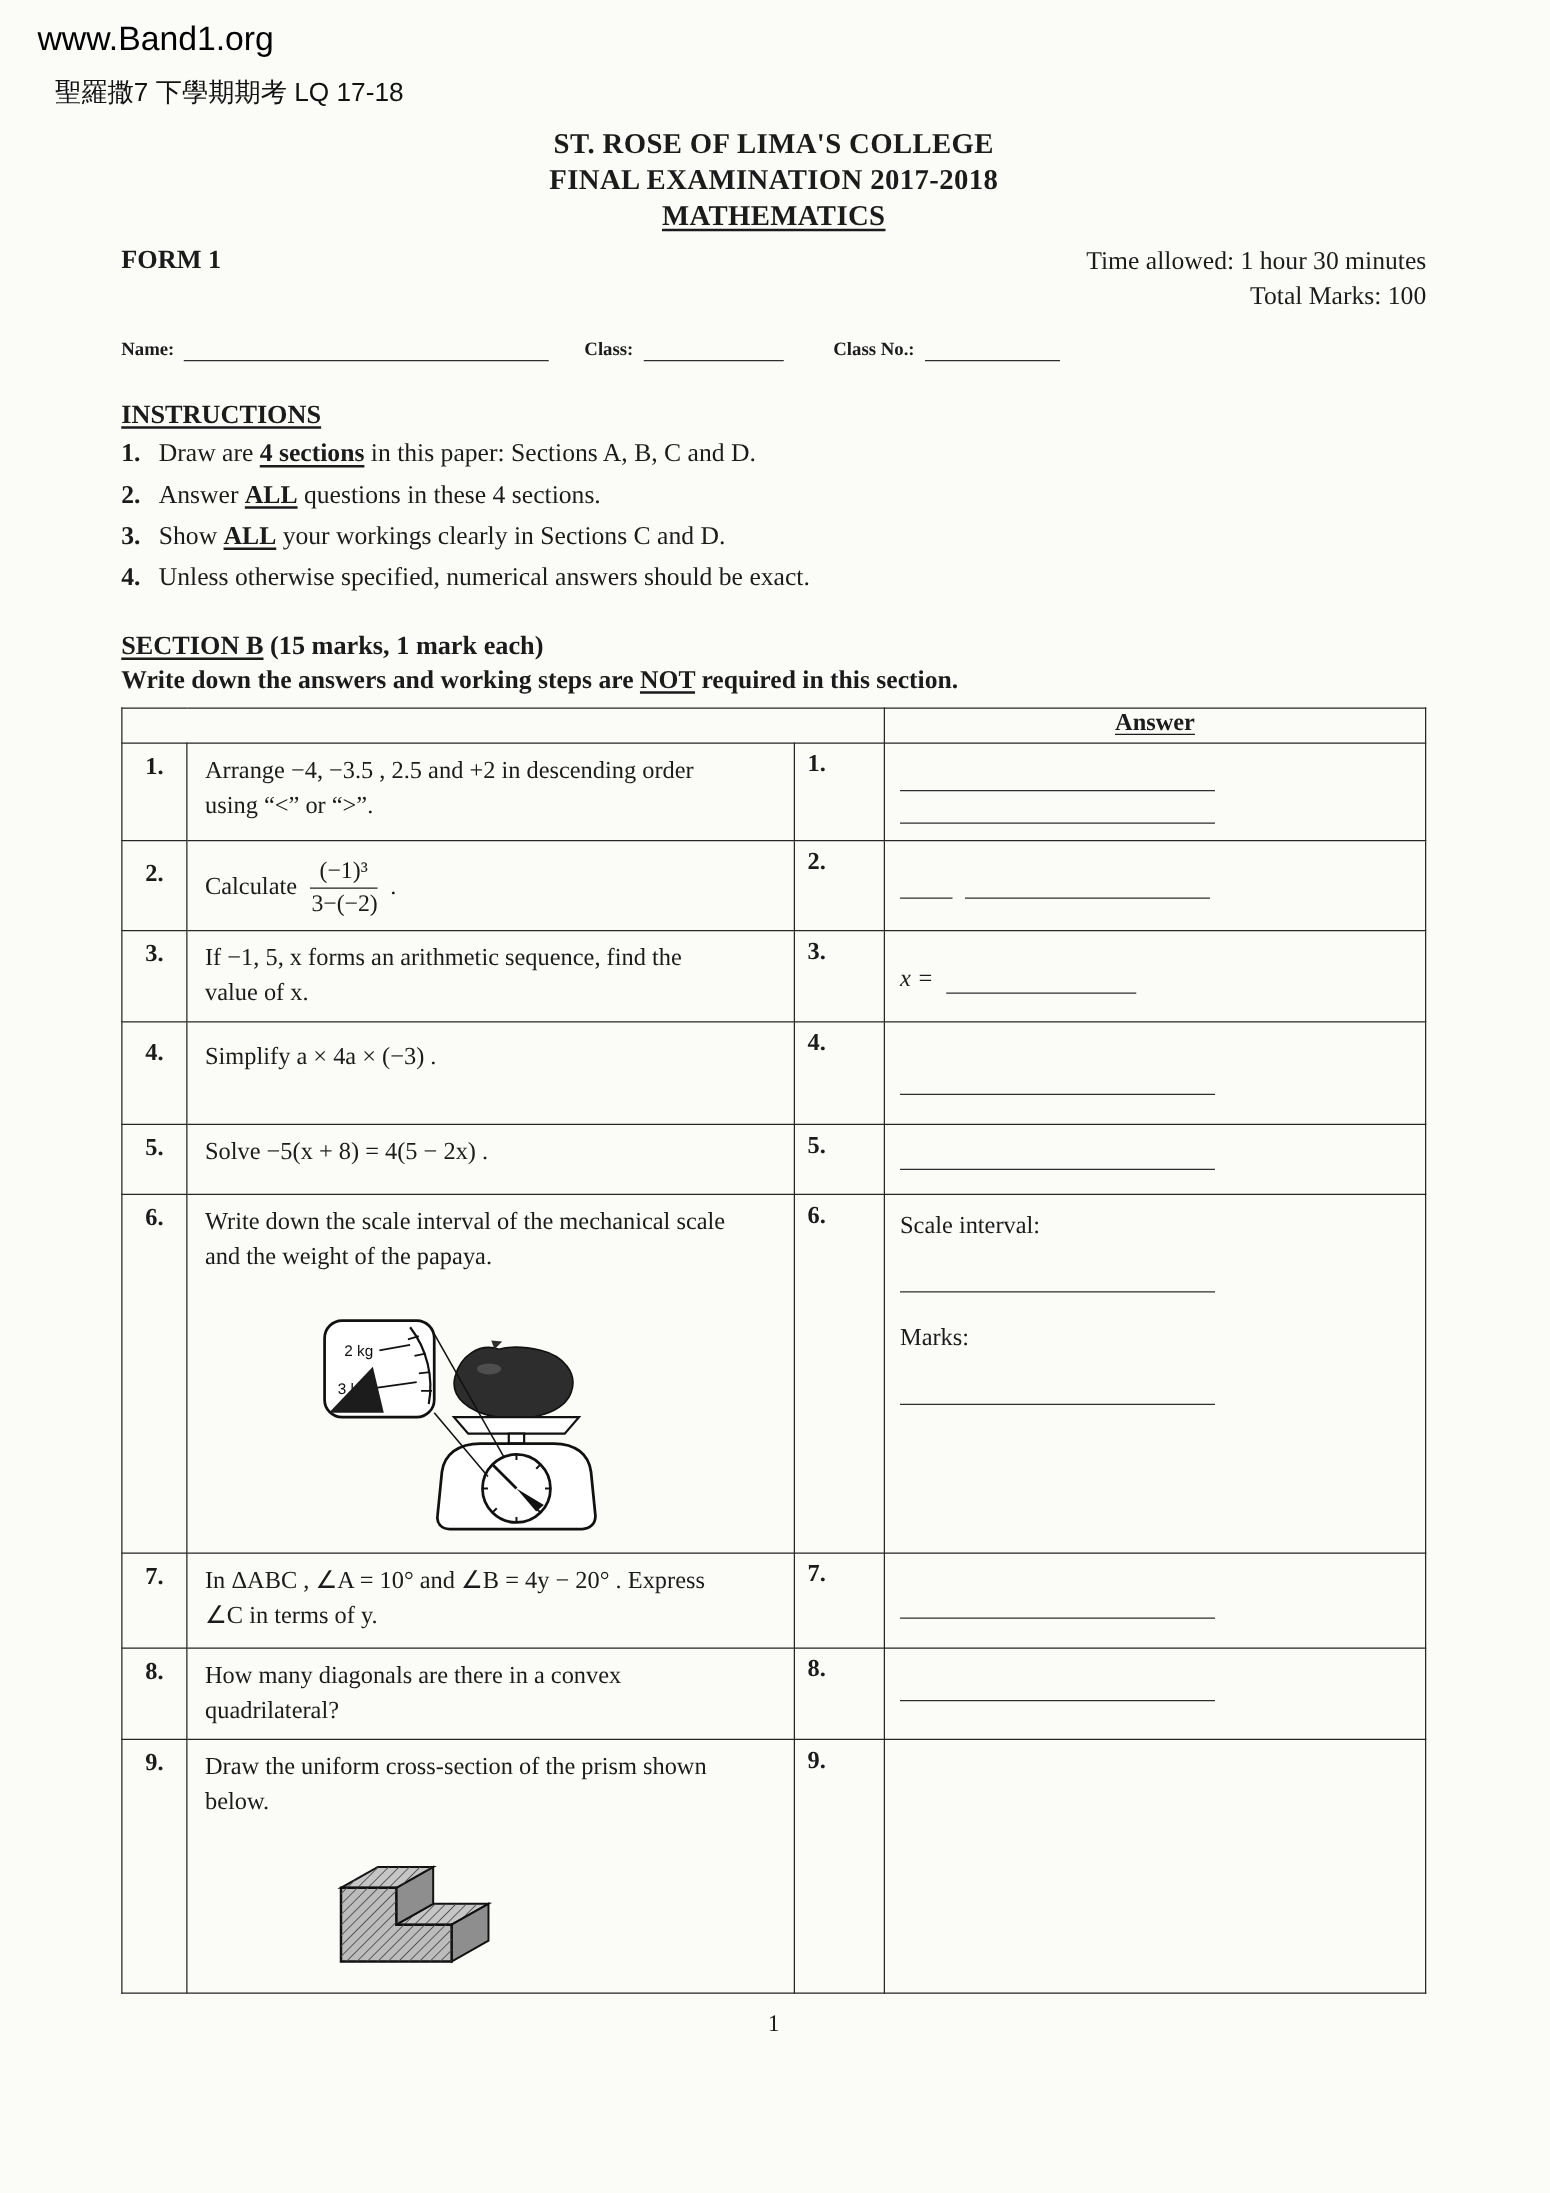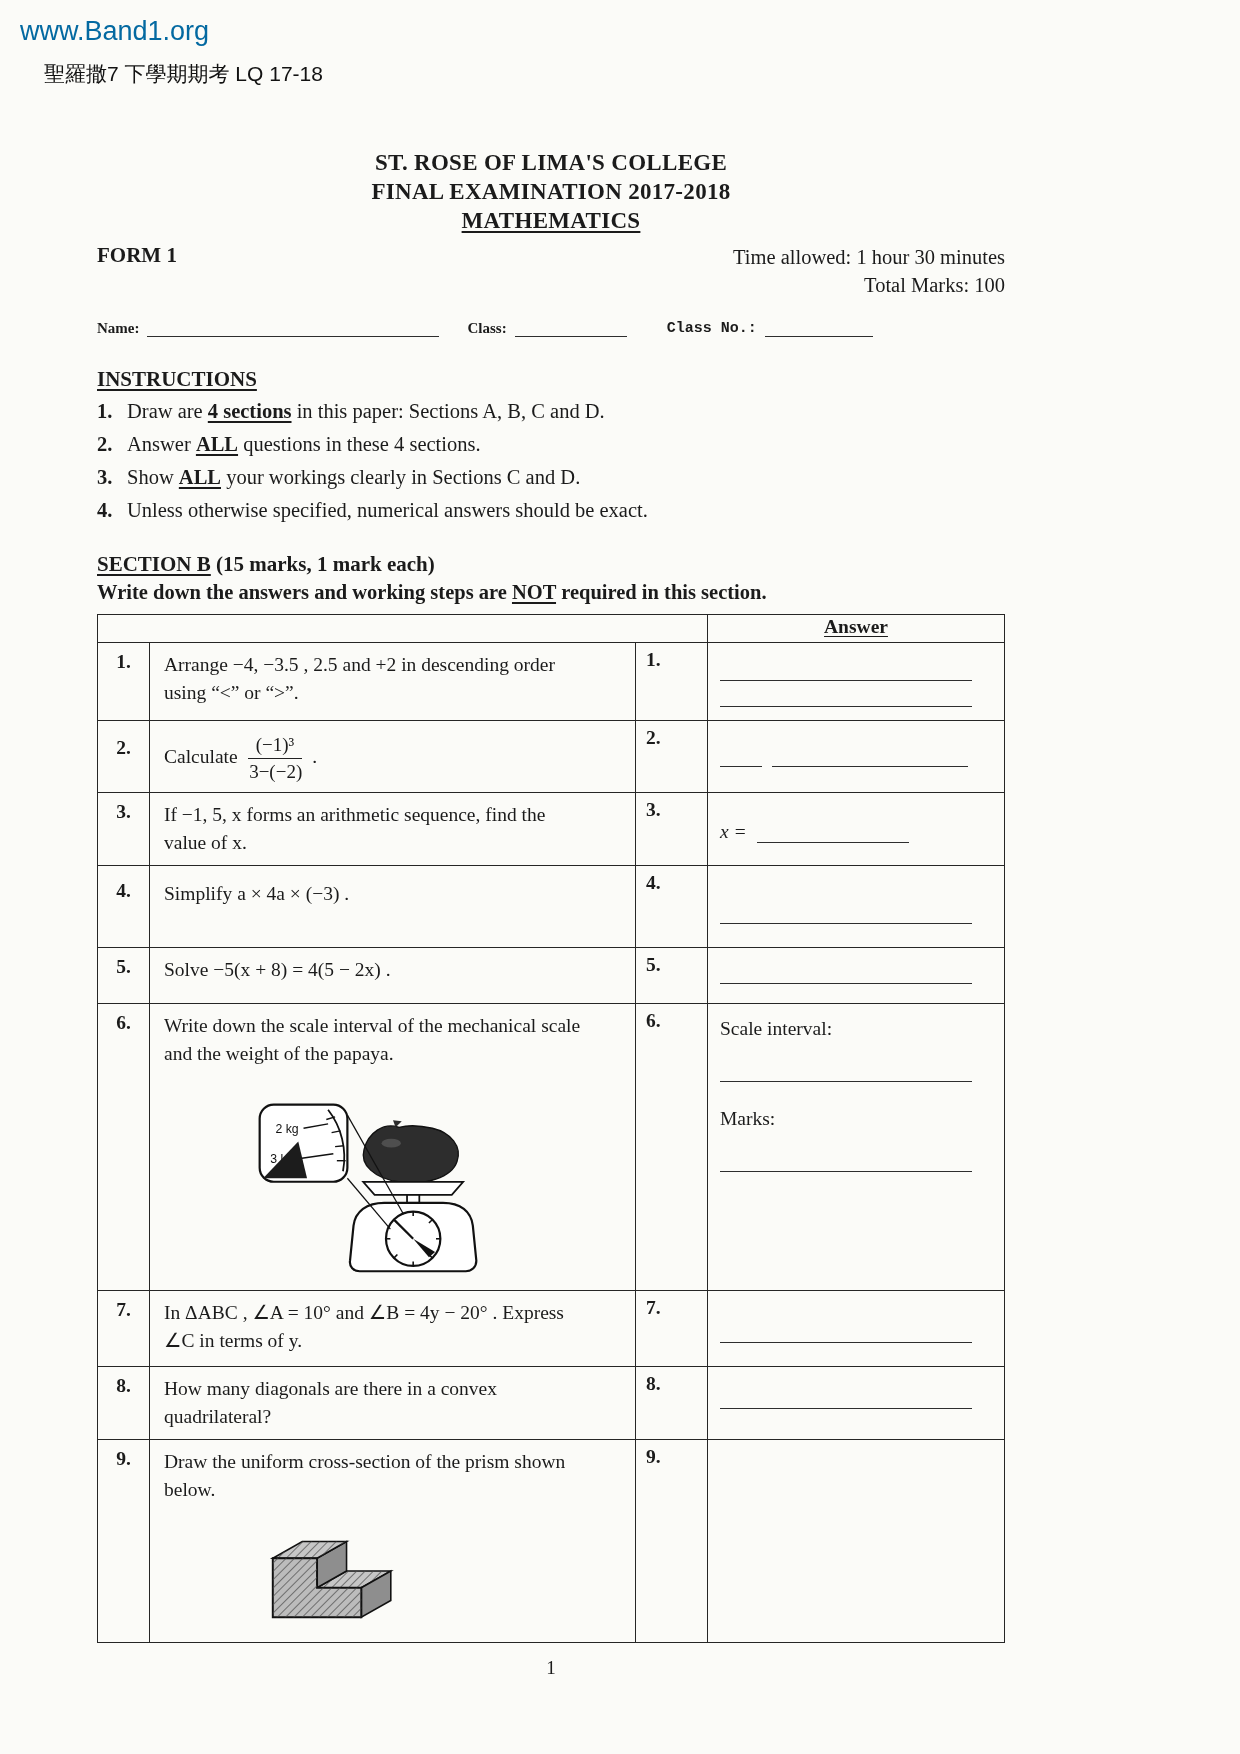--- a/index.html
+++ b/index.html
@@ -6,48 +6,48 @@
   html,body { width: 1240px; }
   body {
     height: 1754px;
     background: #fbfbf8;
     color: #1b1b1b;
     font-family: "Liberation Serif", serif;
     position: relative;
     overflow: hidden;
   }
   .wm-site {
-    position: absolute; left: 20px; top: 16px;
+    position: absolute; left: 30px; top: 16px;
     font-family: "Liberation Sans", sans-serif;
-    font-size: 27px; color: #0369a1;
+    font-size: 27px; color: #000000;
   }
   .wm-tag {
     position: absolute; left: 44px; top: 60px;
     font-family: "Liberation Sans", sans-serif;
     font-size: 21px; color: #121212;
   }
-  .content { position: absolute; left: 97px; top: 100px; width: 908px; margin-top: 48px; }
+  .content { position: absolute; left: 97px; top: 100px; width: 1044px; }
 
   .titles { text-align: center; font-weight: bold; }
   .title-line { font-size: 23px; line-height: 29px; letter-spacing: 0.3px; }
   .underline { text-decoration: underline; text-underline-offset: 3px; }
   .sheet-title {
     text-align: center; font-weight: bold; font-size: 21px;
     margin-top: 26px; letter-spacing: 0.6px;
   }
   .meta-row { display: flex; justify-content: space-between; margin-top: 8px; font-size: 20.5px; }
   .form-label { font-weight: bold; font-size: 21px; }
   .meta-right { text-align: right; line-height: 28px; }
 
   .name-row { display: flex; align-items: flex-end; margin-top: 16px; font-size: 15px; }
   .blank { display: inline-block; border-bottom: 1.6px solid #2e2e2e; height: 22px; }
   .name-line { width: 292px; margin-left: 8px; }
   .class-label { margin-left: 28px; font-weight: bold; }
   .class-line { width: 112px; margin-left: 8px; }
-  .classno-label { margin-left: 40px; font-weight: bold; font-family: Liberation Mono, monospace; }
+  .classno-label { margin-left: 40px; font-weight: bold; }
   .classno-line { width: 108px; margin-left: 8px; }
   .bold { font-weight: bold; }
 
   .instr { margin-top: 30px; font-size: 20.5px; }
   .instr-title { font-weight: bold; font-size: 21px; text-decoration: underline; text-underline-offset: 3px; }
   .instr-item { margin-top: 5px; line-height: 28px; }
   .instr-n { font-weight: bold; display: inline-block; width: 30px; }
   .u { font-weight: bold; text-decoration: underline; text-underline-offset: 3px; }
 
   .section-head { margin-top: 28px; font-size: 21px; font-weight: bold; }

